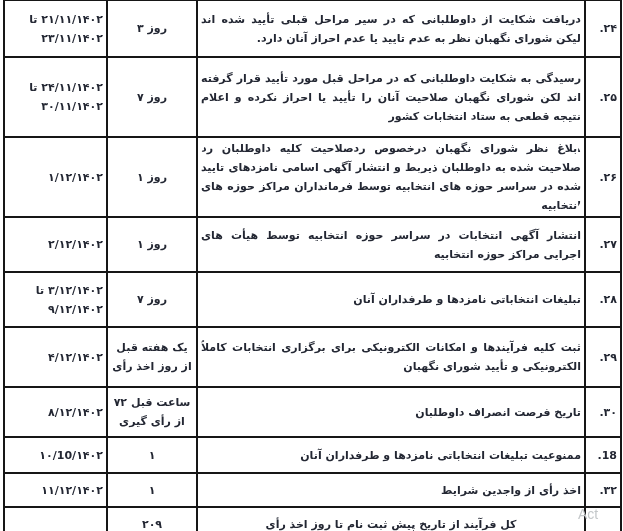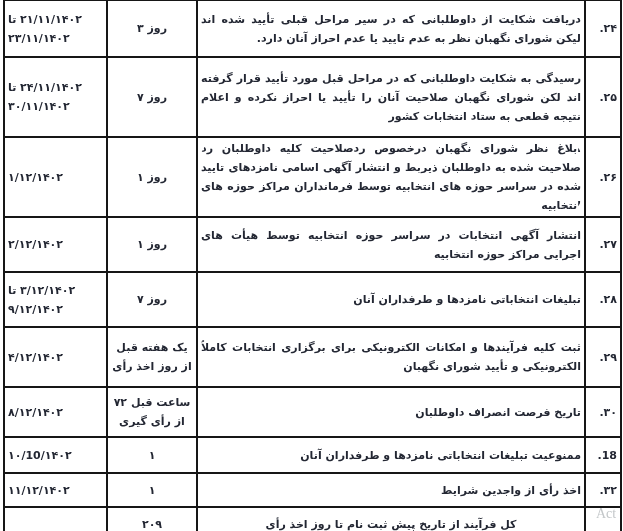--- a/index.html
+++ b/index.html
@@ -45,29 +45,29 @@
     border-radius: 25px;
   }
   td.desc.center {
     text-align: center;
   }
   td.dur {
     direction: ltr;
     text-align: center;
   }
   td.date {
-    text-align: left;
+    text-align: right;
     margin-left: 31px;
   }
   .watermark {
     position: absolute;
-    left: 596px;
+    left: 578px;
     top: 506px;
     color: #c3c7c9;
-    font-family: Liberation Serif, serif;
+    font-family: Liberation Sans, sans-serif;
     font-size: 14px;
     font-weight: normal;
     white-space: nowrap;
   }
 </style>
 </head>
 <body>
 
 <div class="page">
   <table class="sched">

